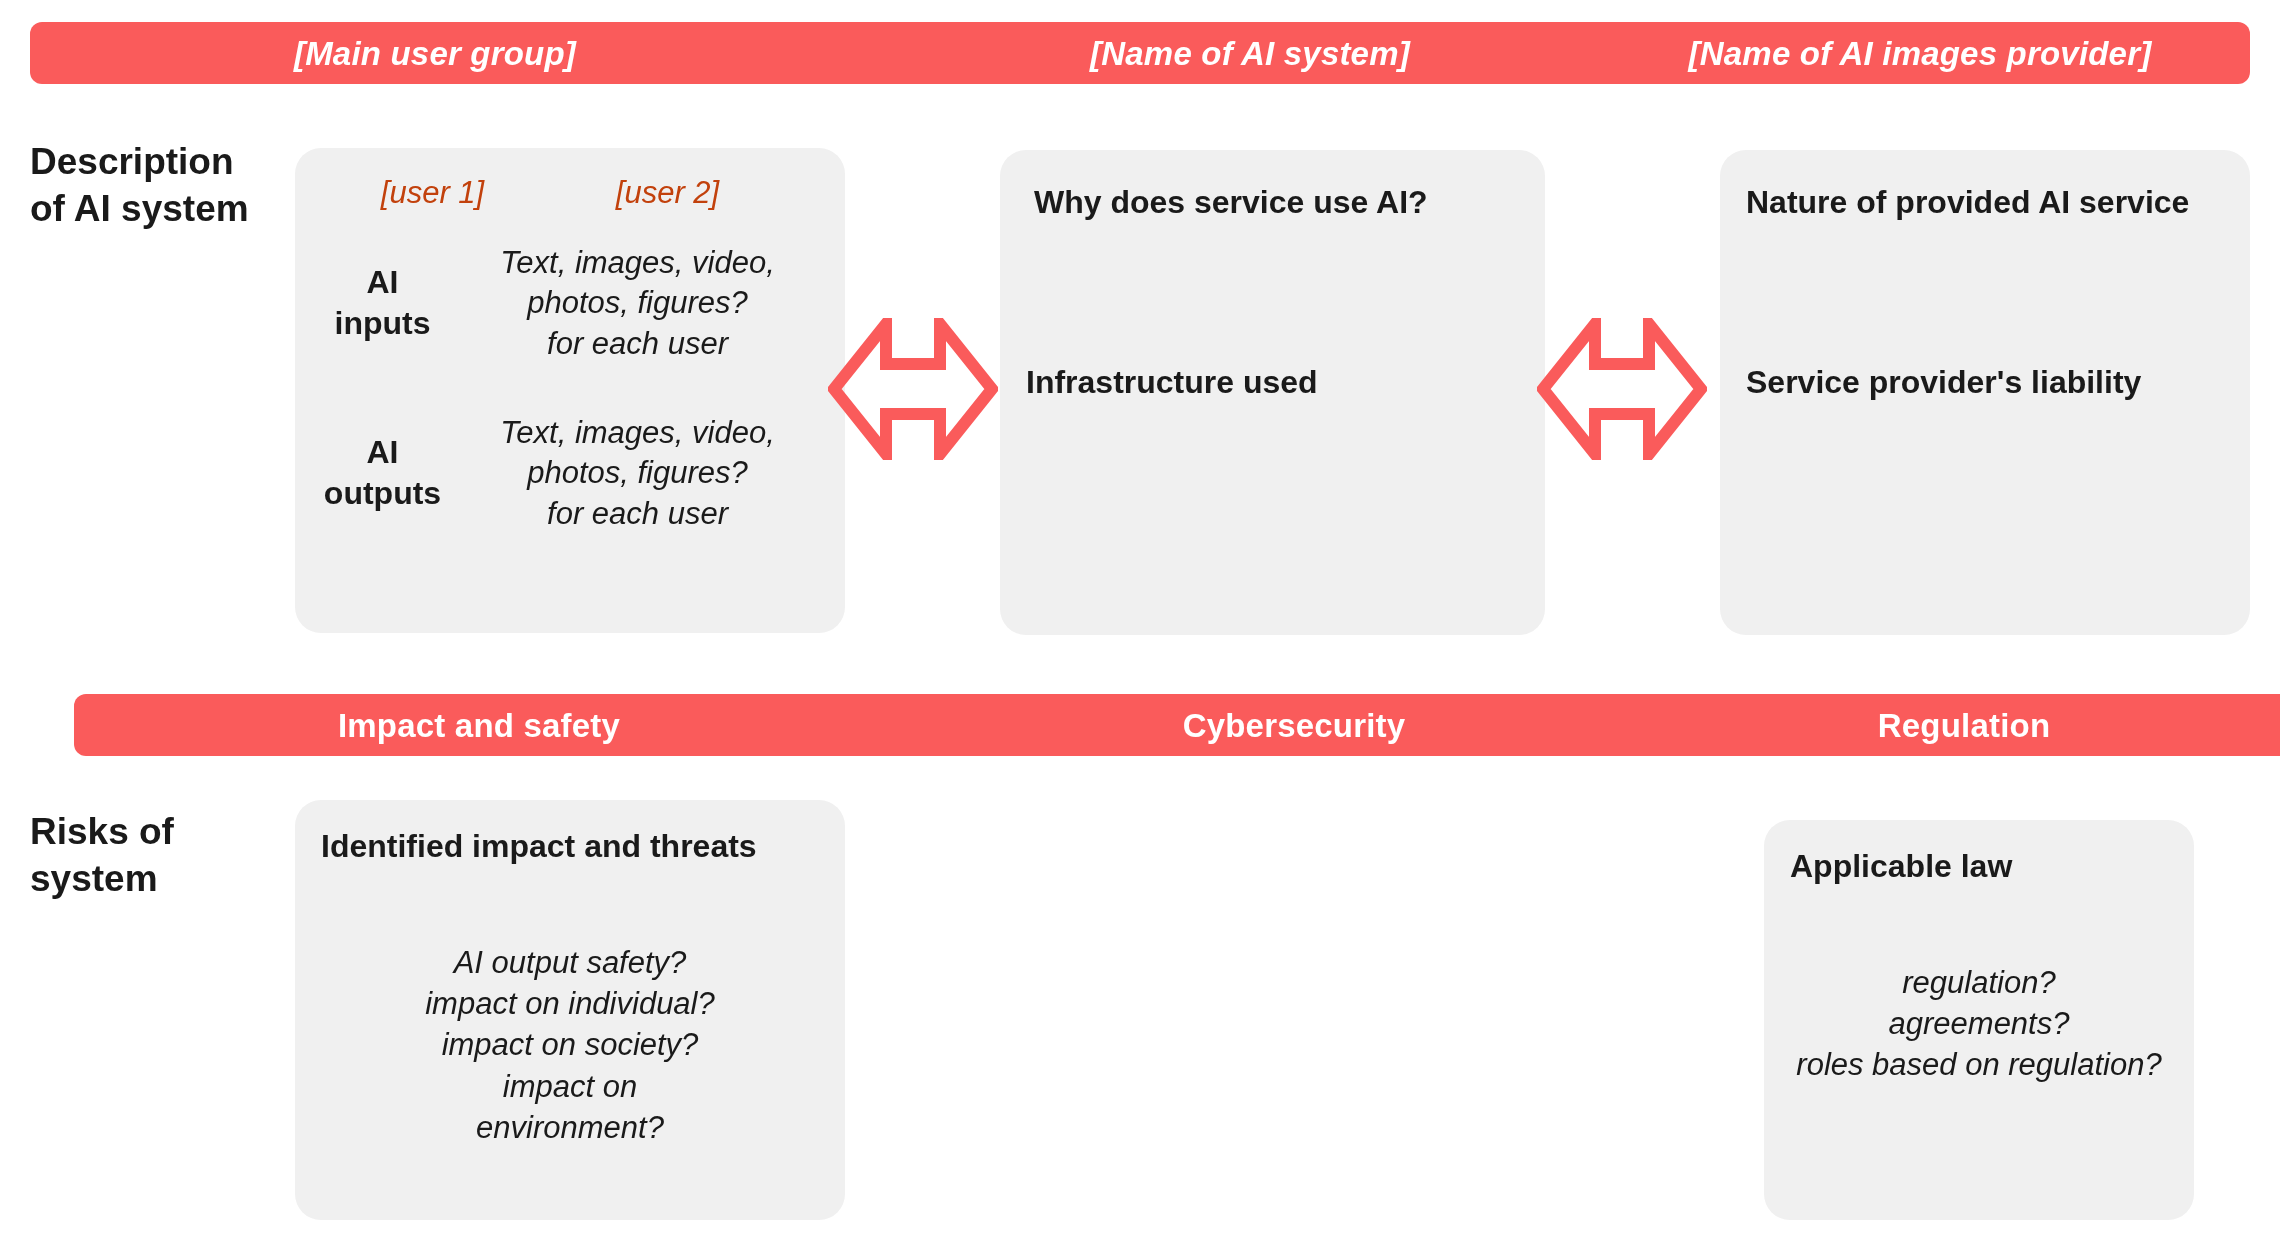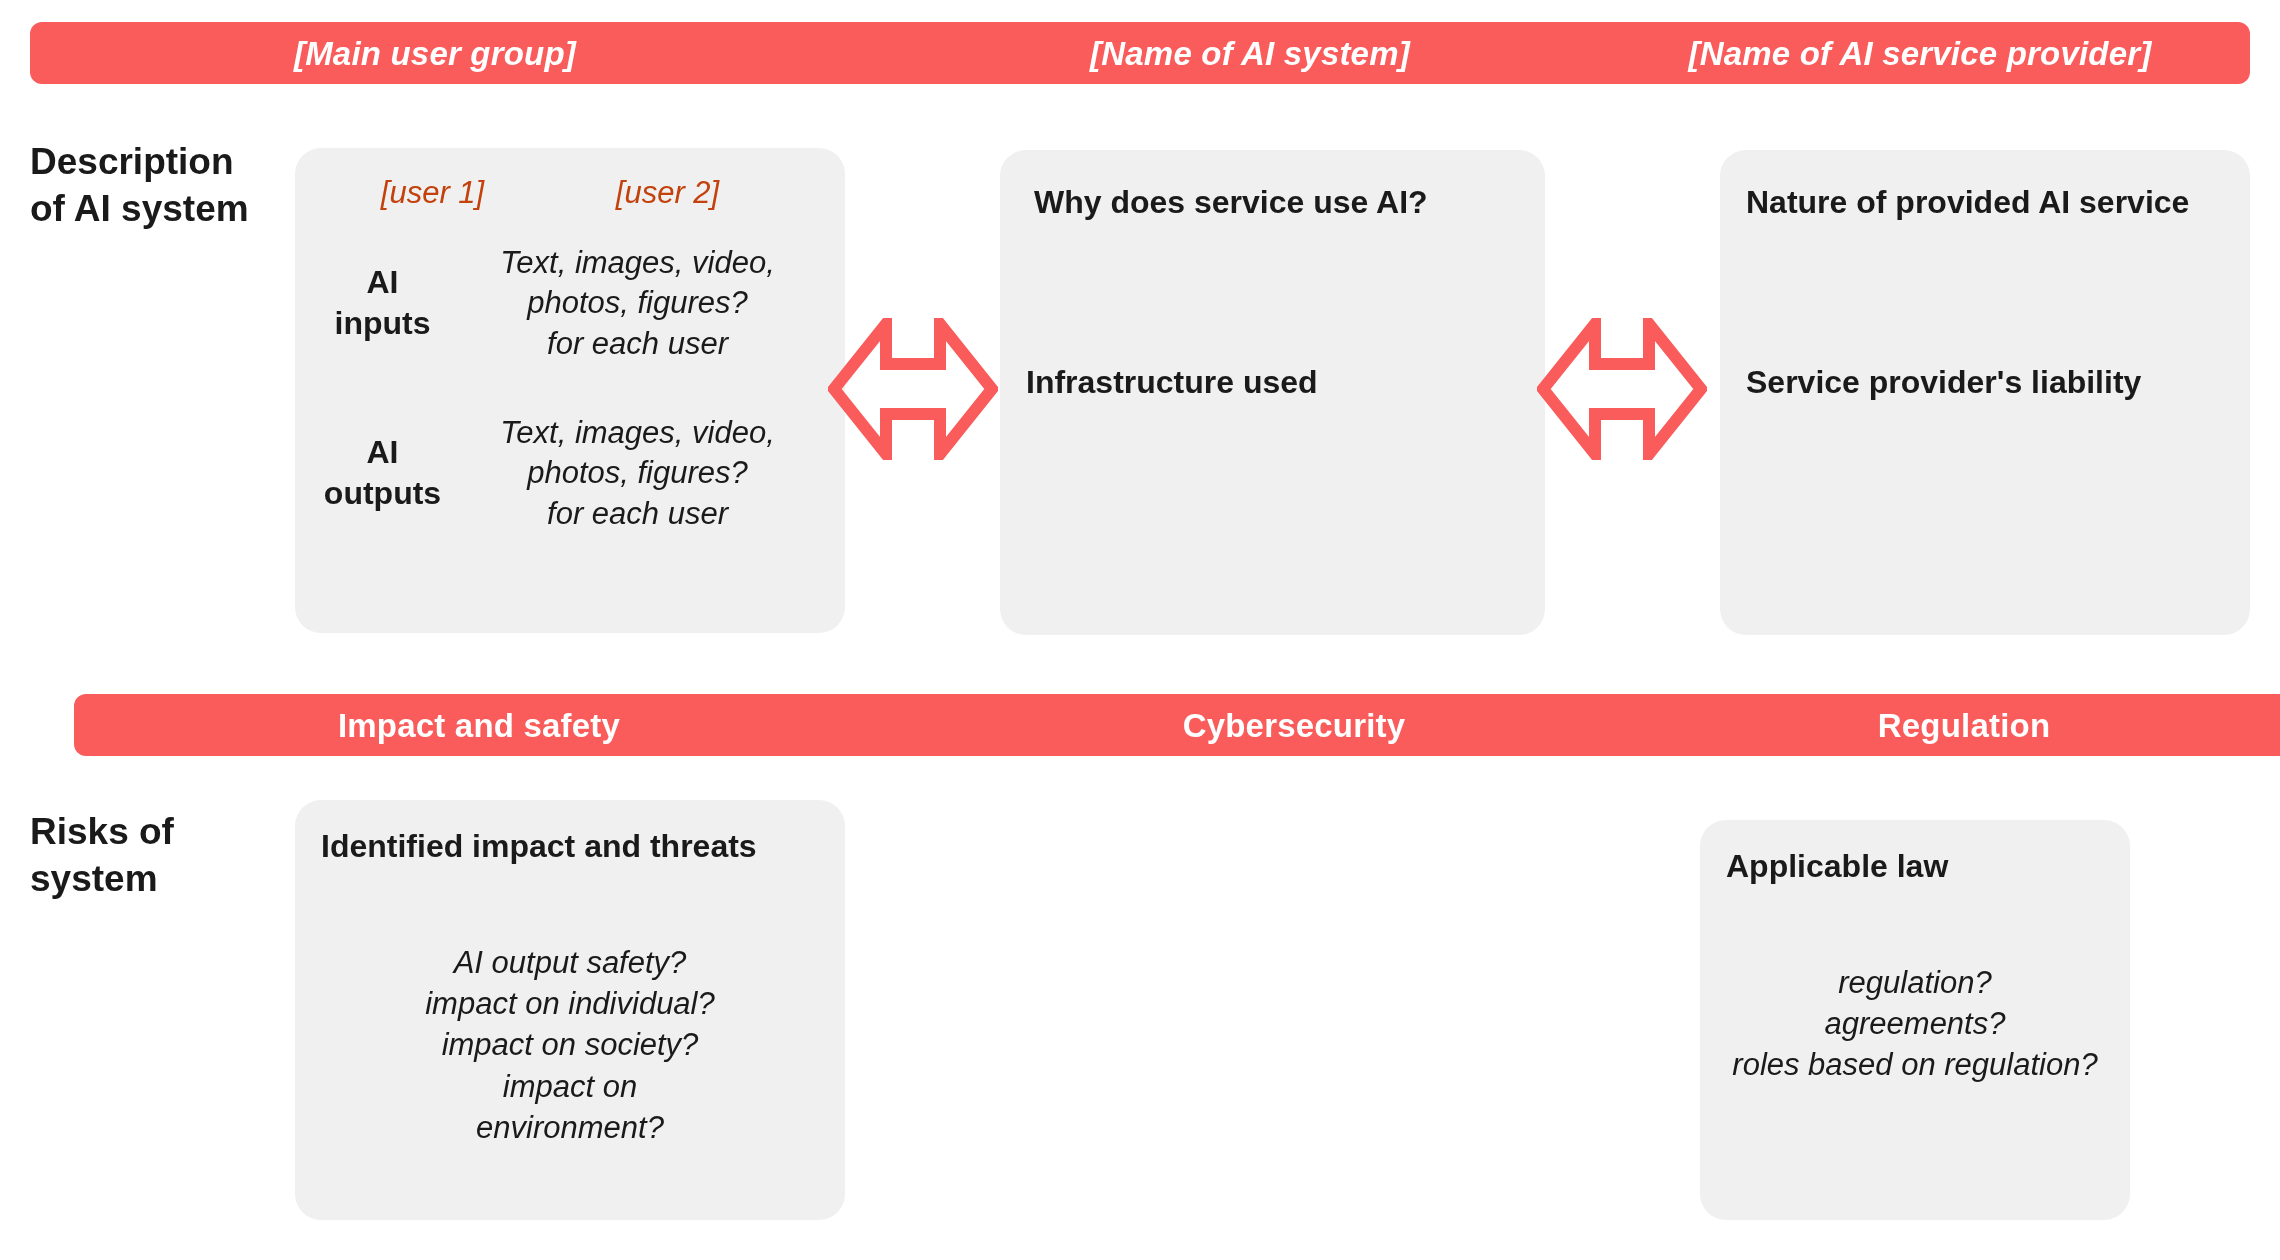--- a/index.html
+++ b/index.html
@@ -68,21 +68,21 @@
     border-radius: 26px;
     box-sizing: border-box;
   }
 
   .card-a { left: 295px;  top: 148px; width: 550px; height: 485px; }
   .card-b { left: 1000px; top: 150px; width: 545px; height: 485px; }
   .card-c { left: 1720px; top: 150px; width: 530px; height: 485px; }
 
   .card-d { left: 295px;  top: 800px; width: 550px; height: 420px; padding-left: 11px; }
   .card-e { left: 1000px; top: 820px; width: 545px; height: 400px; }
-  .card-f { left: 1700px; top: 820px; width: 430px; height: 400px; }
+  .card-f { left: 1764px; top: 820px; width: 430px; height: 400px; }
 
   
   .user-heads {
     position: absolute;
     top: 28px;
     left: 0;
     width: 100%;
     display: flex;
   }
   .user-head {
@@ -178,21 +178,21 @@
   .arrow-2 { left: 1537px; top: 318px; }
 </style>
 </head>
 <body>
 
 <div class="canvas">
 
   <div class="bar bar-top">
     <span class="bar-title ital t1">[Main user group]</span>
     <span class="bar-title ital t2">[Name of AI system]</span>
-    <span class="bar-title ital t3">[Name of AI service provider]</span>
+    <span class="bar-title ital t3">[Name of AI images provider]</span>
   </div>
 
   <div class="row-label label-desc">Description
 of AI system</div>
 
   <div class="card card-a">
     <div class="user-heads">
       <span class="user-head uh1">[user 1]</span>
       <span class="user-head uh2">[user 2]</span>
     </div>

